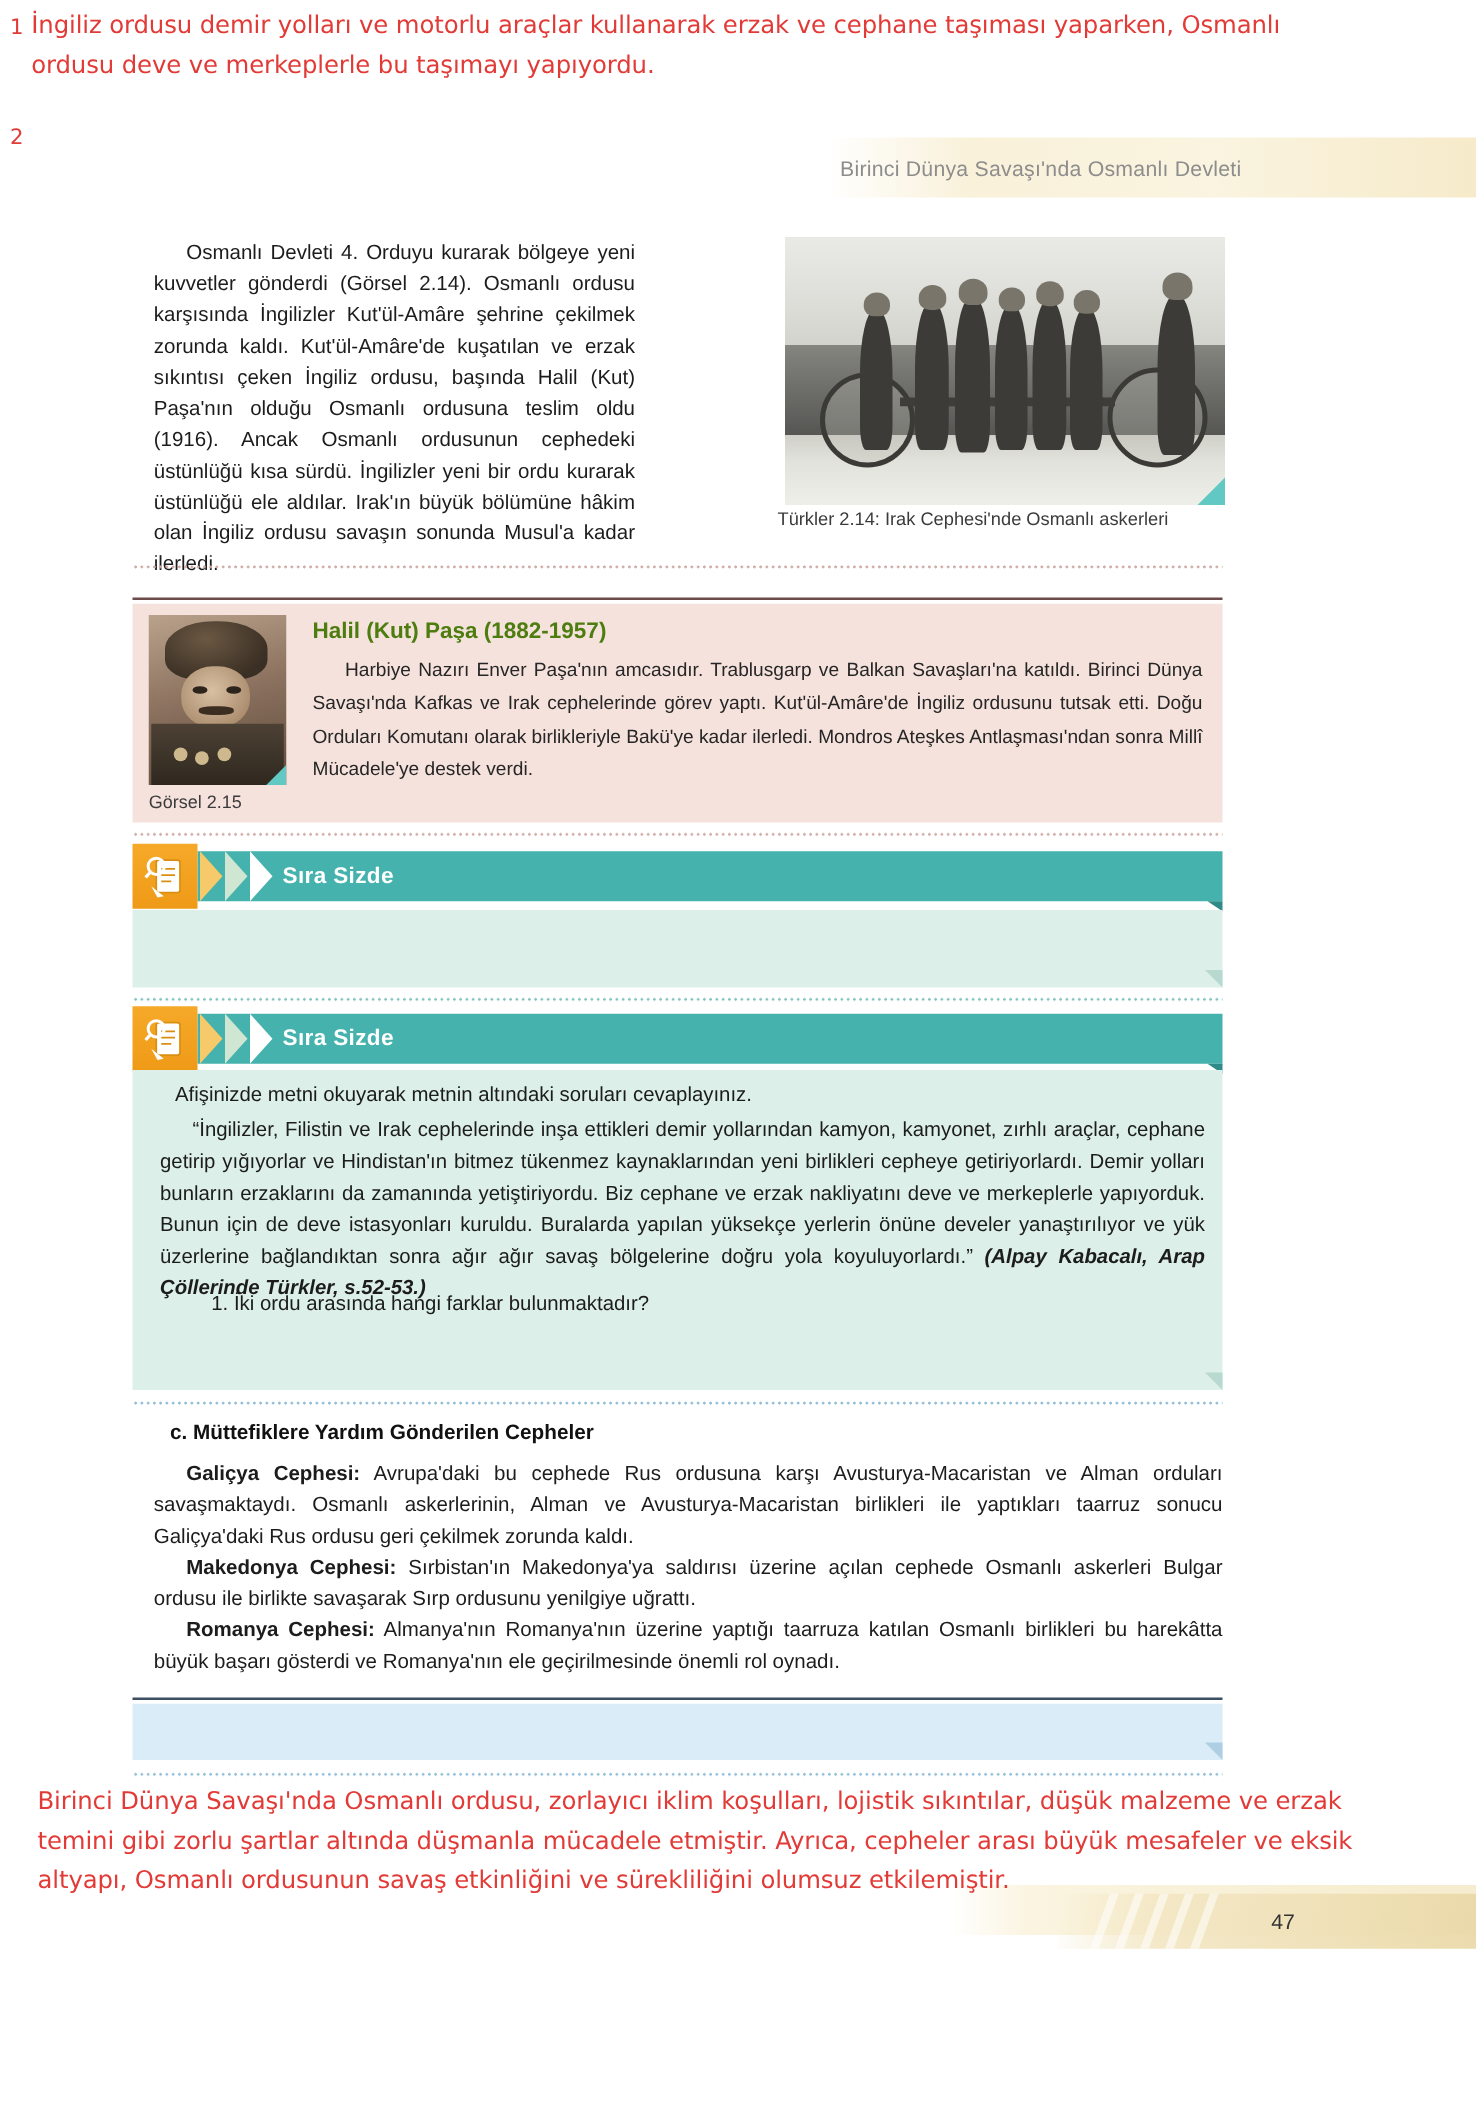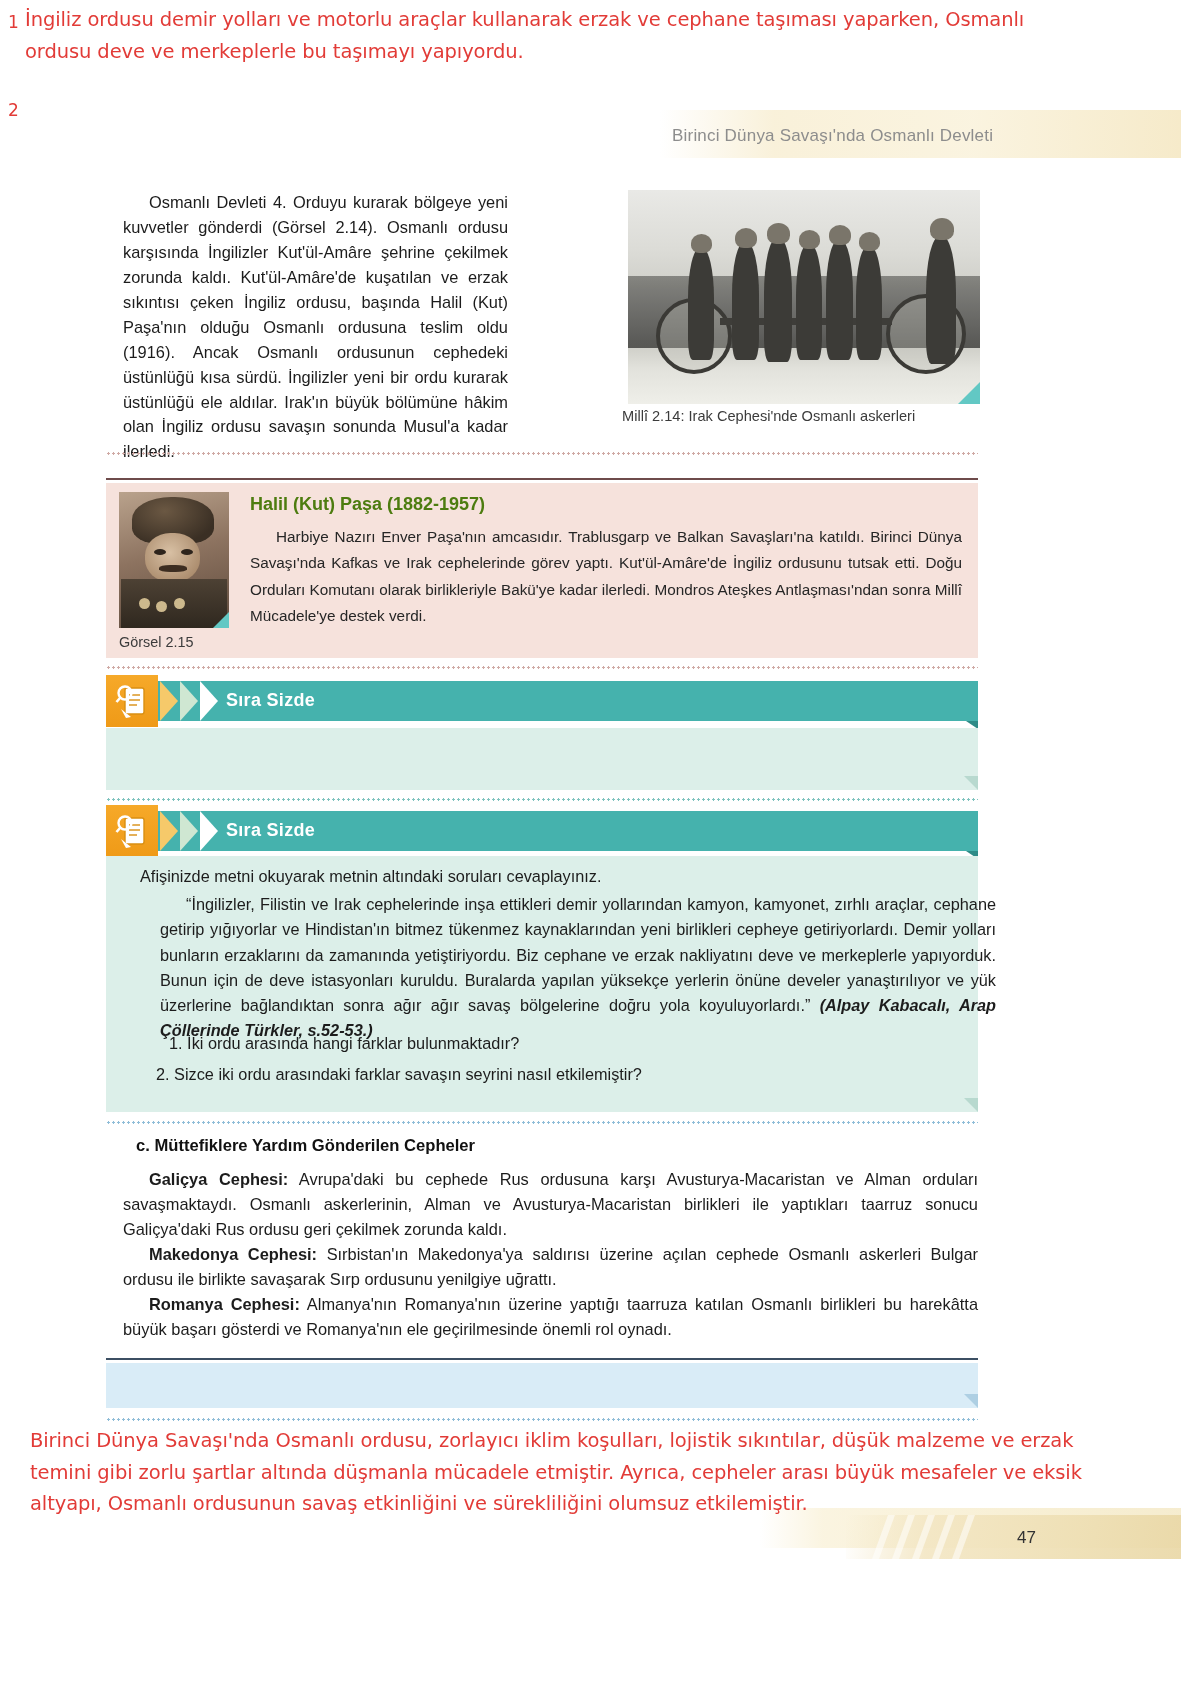--- a/index.html
+++ b/index.html
@@ -202,21 +202,21 @@
     <div class="fig" style="left:198px;top:50px;width:27px;height:120px;"></div>
     <div class="fighead" style="left:201px;top:35px;width:22px;height:20px;"></div>
     <div class="fig" style="left:228px;top:56px;width:26px;height:114px;"></div>
     <div class="fighead" style="left:231px;top:42px;width:21px;height:19px;"></div>
     <div class="fig" style="left:60px;top:58px;width:26px;height:112px;"></div>
     <div class="fighead" style="left:63px;top:44px;width:21px;height:19px;"></div>
     <div class="fig" style="left:298px;top:46px;width:30px;height:128px;"></div>
     <div class="fighead" style="left:302px;top:28px;width:24px;height:22px;"></div>
     <div class="corner-tab"></div>
   </div>
-  <div class="caption" style="left:622px;top:408px;">Millî 2.14: Irak Cephesi'nde Osmanlı askerleri</div>
+  <div class="caption" style="left:622px;top:408px;">Türkler 2.14: Irak Cephesi'nde Osmanlı askerleri</div>
 
   <div class="dotrule pink" style="left:106px;top:452px;width:872px;"></div>
   <div class="solidrule" style="left:106px;top:478px;width:872px;"></div>
 
   <div class="biobox" style="left:106px;top:483px;width:872px;height:175px;"></div>
 
   <div class="bio-photo" style="left:119px;top:492px;width:110px;height:136px;">
     <div class="kalpak"></div>
     <div class="face"></div>
     <div class="eyeL"></div>
@@ -277,26 +277,25 @@
       </svg>
     </div>
     <div class="lbl">Sıra Sizde</div>
     <div class="tail"></div>
   </div>
 
   <div class="panel" style="left:106px;top:856px;width:872px;height:256px;">
     <div class="panel-tail2" style="border-left-width:14px;border-top-width:14px;"></div>
   </div>
   <div class="panel-text" style="left:128px;top:864px;width:836px;text-indent:12px;">Afişinizde metni okuyarak metnin altındaki soruları cevaplayınız.</div>
-  <div class="panel-text" style="left:128px;top:892px;width:836px;text-indent:26px;margin-left:32px;">
+  <div class="panel-text" style="left:128px;top:892px;width:836px;text-indent:26px;">
     <span>“İngilizler, Filistin ve Irak cephelerinde inşa ettikleri demir yollarından kamyon, kamyonet, zırhlı araçlar, cephane getirip yığıyorlar ve Hindistan'ın bitmez tükenmez kaynaklarından yeni birlikleri cepheye getiriyorlardı. Demir yolları bunların erzaklarını da zamanında yetiştiriyordu. Biz cephane ve erzak nakliyatını deve ve merkeplerle yapıyorduk. Bunun için de deve istasyonları kuruldu. Buralarda yapılan yüksekçe yerlerin önüne develer yanaştırılıyor ve yük üzerlerine bağlandıktan sonra ağır ağır savaş bölgelerine doğru yola koyuluyorlardı.”</span>
     <i class="src">(Alpay Kabacalı, Arap Çöllerinde Türkler, s.52-53.)</i>
   </div>
   <div class="panel-text" style="left:169px;top:1031px;width:800px;">1. İki ordu arasında hangi farklar bulunmaktadır?</div>
-  <div class="panel-text" style="left:156px;top:1062px;width:800px;">2. Sizce iki ordu arasındaki farklar savaşın seyrini nasıl etkilemiştir?</div>
 
   <div class="dotrule blue" style="left:106px;top:1121px;width:872px;"></div>
 
   <div class="secthead" style="left:136px;top:1136px;">c. Müttefiklere Yardım Gönderilen Cepheler</div>
 
   <div class="col" style="left:123px;top:1167px;width:855px;text-indent:26px;">
     <b class="lead">Galiçya Cephesi:</b><span> Avrupa'daki bu cephede Rus ordusuna karşı Avusturya-Macaristan ve Alman orduları savaşmaktaydı. Osmanlı askerlerinin, Alman ve Avusturya-Macaristan birlikleri ile yaptıkları taarruz sonucu Galiçya'daki Rus ordusu geri çekilmek zorunda kaldı.</span>
   </div>
 
   <div class="col" style="left:123px;top:1292px;width:855px;text-indent:26px;">

